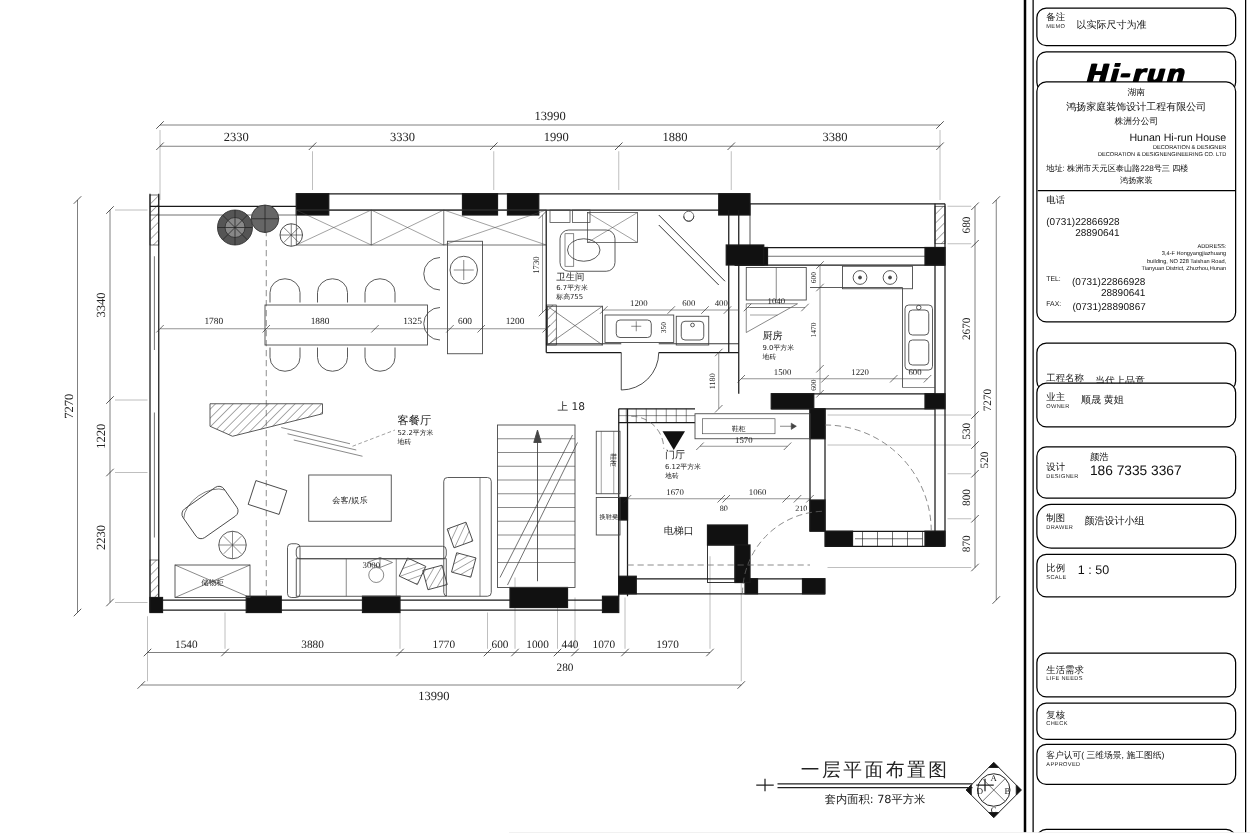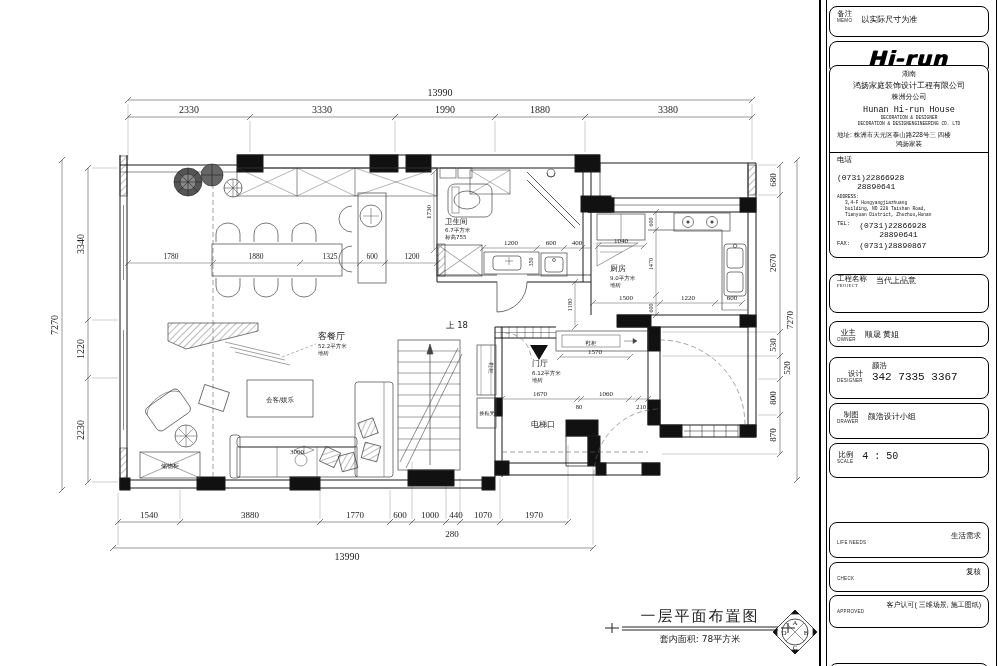--- a/index.html
+++ b/index.html
@@ -8,31 +8,31 @@
   svg{position:absolute;left:0;top:0;}
   svg text{font-family:"Liberation Serif",serif;fill:#222;}
   .cjk{font-family:"DejaVu Sans","Liberation Sans",sans-serif;}
   
   .tb-sep{position:absolute;left:819px;top:0;width:5px;height:666px;
           border-left:2px solid #000;border-right:1.5px solid #000;}
   .tb-edge{position:absolute;left:996px;top:0;width:0;height:666px;border-left:1.5px solid #000;}
   .tb{position:absolute;left:828px;top:0;width:164px;height:666px;}
   .tbox{position:absolute;left:1px;right:3px;border:1px solid #000;border-radius:8px;
         background:#fff;box-sizing:border-box;padding:3px 7px;overflow:hidden;}
-  .lblcn{font-size:7.5px;line-height:8px;text-align:right;}
+  .lblcn{font-size:7.5px;line-height:8px;}
   .lblen{font-size:4.5px;line-height:5px;color:#222;letter-spacing:.3px;}
   .row{display:flex;gap:9px;align-items:flex-start;}
   .val{font-size:8px;}
   .ctr{text-align:center;}
   .logo{font-family:"DejaVu Sans",sans-serif;font-weight:900;font-style:italic;
         font-size:21px;letter-spacing:1px;color:#000;transform:skewX(-4deg);
         text-shadow:1px 0 #000;}
   .hr{border-top:1px solid #000;margin:3px -7px;}
   .small{font-size:4.5px;line-height:6px;}
-  .serifv{font-family:Liberation Mono, monospace;}
+  .serifv{font-family:Liberation Sans, sans-serif;text-align:right;}
 </style>
 </head>
 <body>
 
 <div class="sheet">
 
 <svg width="822" height="666" viewBox="0 0 822 666">
   <defs>
     <pattern id="hatch" width="5" height="5" patternUnits="userSpaceOnUse" patternTransform="rotate(45)">
       <line x1="0" y1="0" x2="0" y2="5" stroke="#555" stroke-width="0.8"></line>
@@ -455,70 +455,70 @@
         <div class="val serifv">(0731)22866928</div>
         <div class="val serifv" style="padding-left:20px;">28890641</div>
       </div>
     </div>
     <div class="row" style="text-align:left;margin-top:2px;">
       <div class="small serifv" style="font-size:5.5px;">FAX:</div>
       <div class="val serifv">(0731)28890867</div>
     </div>
   </div>
 
-  <div class="tbox" style="top:274px;height:39px;padding-top:0;font-family:Liberation Serif, serif;">
+  <div class="tbox" style="top:274px;height:39px;padding-top:24px;">
     <div class="row">
       <div>
         <div class="lblcn">工程名称</div>
         <div class="lblen">PROJECT</div>
       </div>
       <div class="val">当代上品意</div>
     </div>
   </div>
 
-  <div class="tbox" style="top:321px;height:26px;padding-top:7px;">
+  <div class="tbox" style="top:306px;height:36px;padding-top:7px;">
     <div class="row">
       <div>
         <div class="lblcn">业主</div>
         <div class="lblen">OWNER</div>
       </div>
       <div class="val">顺晟  黄姐</div>
     </div>
   </div>
 
   <div class="tbox" style="top:357px;height:42px;">
     <div class="row">
       <div style="margin-top:9px;">
         <div class="lblcn">设计</div>
         <div class="lblen">DESIGNER</div>
       </div>
       <div>
         <div style="font-size:7.5px;">颜浩</div>
-        <div class="serifv" style="font-size:11px;">342  7335  3367</div>
-      </div>
-    </div>
-  </div>
-
-  <div class="tbox" style="top:403px;height:36px;padding-top:7px;">
+        <div class="serifv" style="font-size:11px;">186  7335  3367</div>
+      </div>
+    </div>
+  </div>
+
+  <div class="tbox" style="top:403px;height:36px;padding-top:7px;border-radius:12px;">
     <div class="row">
       <div>
         <div class="lblcn">制图</div>
         <div class="lblen">DRAWER</div>
       </div>
       <div class="val">颜浩设计小组</div>
     </div>
   </div>
 
   <div class="tbox" style="top:443px;height:35px;padding-top:7px;">
     <div class="row">
       <div>
         <div class="lblcn">比例</div>
         <div class="lblen">SCALE</div>
       </div>
-      <div class="val serifv" style="font-size:10px;">4 : 50</div>
+      <div class="val serifv" style="font-size:10px;">1 : 50</div>
     </div>
   </div>
 
 
   <div class="tbox" style="top:522px;height:36px;padding-top:9px;">
     <div class="lblcn">生活需求</div>
     <div class="lblen">LIFE  NEEDS</div>
   </div>
 
   <div class="tbox" style="top:562px;height:30px;padding-top:5px;">

